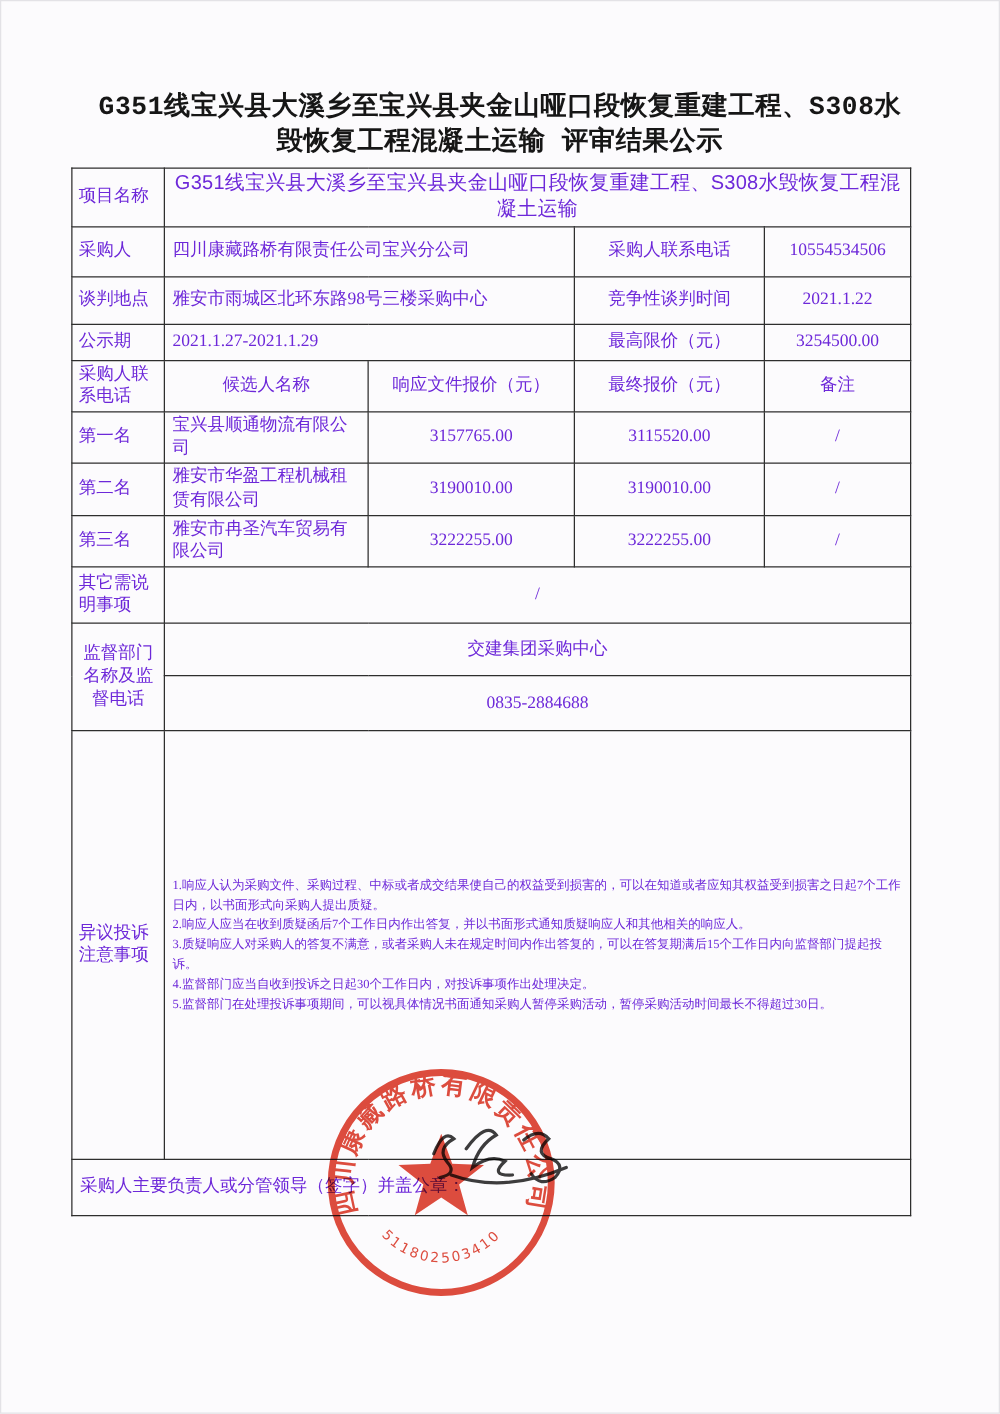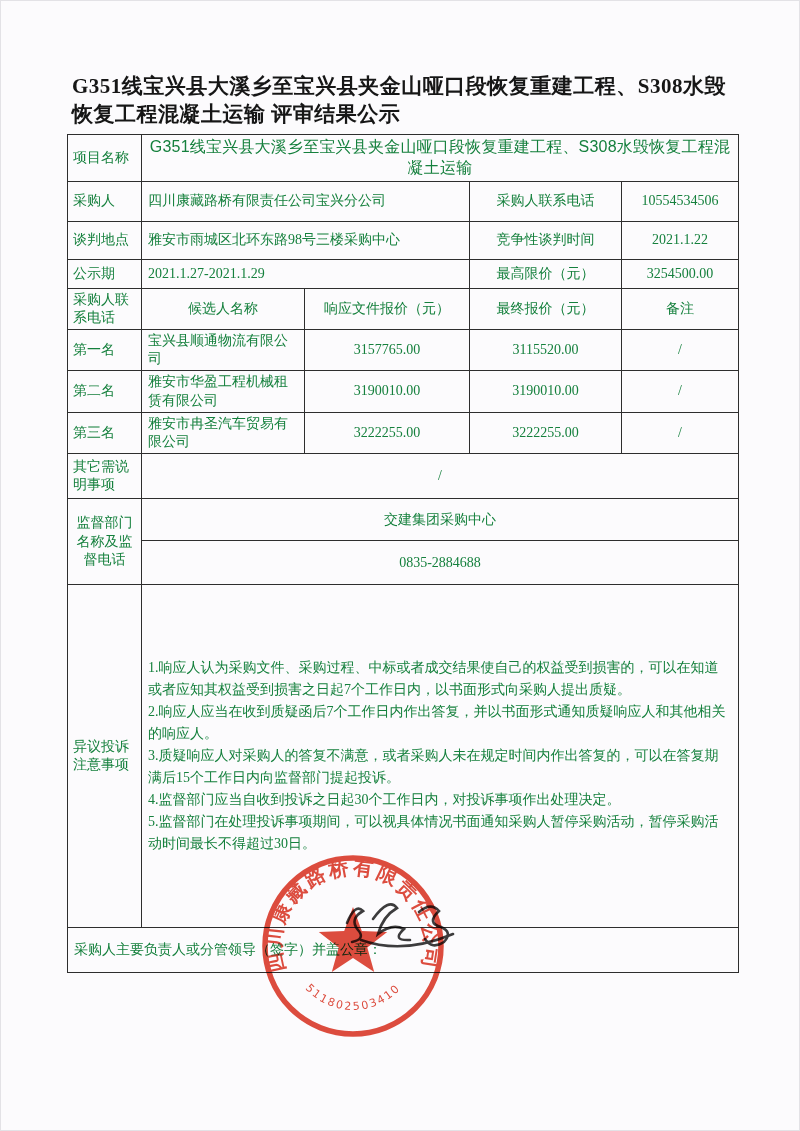--- a/index.html
+++ b/index.html
@@ -5,50 +5,50 @@
   html,body{margin:0;padding:0;}
   body{
     width:800px;height:1131px;position:relative;
     background:#fcfbfd;
     border:1px solid #e3e2e6;box-sizing:border-box;
     font-family:"Liberation Serif","DejaVu Serif",serif;
     color:#1c1c1c;
     overflow:hidden;
   }
   .title{
-    font-family:Liberation Serif, serif;
+    font-family:Liberation Mono, monospace;
     font-weight:bold;font-size:21px;line-height:1.32;
-    width:656px;margin:72px auto 0;
+    text-align:center;width:656px;margin:72px auto 0;
     letter-spacing:.5px;color:#161616;
   }
   table.doc{
-    position:absolute;left:66px;top:133px;width:671px;
+    position:absolute;left:56px;top:133px;width:671px;
     border-collapse:collapse;table-layout:fixed;
-    font-size:14px;color:#15803d;
+    font-size:14px;color:#6d28d9;
   }
   .doc th,.doc td{
     border:1.6px solid #2e2e2e;
     padding:2px 6px;font-weight:normal;vertical-align:middle;
     word-break:break-all;line-height:1.3;
   }
   .doc th.lbl{text-align:left;padding:2px 3px 2px 5px;}
   .doc th.lblc{text-align:center;padding:2px 2px;}
   .c{text-align:center;}
   .bold-cjk{
     font-family:"Liberation Sans","DejaVu Sans",sans-serif;
     font-weight:bold;font-size:16px;letter-spacing:.2px;
   }
   tr.r1{height:32px;} tr.r2{height:40px;} tr.r3{height:38px;}
   tr.r4{height:29px;} tr.r5{height:36px;} tr.r6{height:40px;}
   tr.r7{height:41px;} tr.r8{height:39px;} tr.r9{height:45px;}
   tr.r10{height:42px;} tr.r11{height:44px;} tr.r12{height:343px;}
   tr.r13{height:45px;}
   .objection-cell{padding:6px 9px;}
   .objection-cell .item{
-    font-size:14px;line-height:1.58;text-align:left;
+    font-size:10px;line-height:1.58;text-align:left;
   }
   .sig-label-cell{padding-left:8px;}
   .seal{
     position:absolute;left:252px;top:845px;width:200px;height:200px;
     mix-blend-mode:multiply;opacity:.9;pointer-events:none;
   }
   .signature{
     position:absolute;left:330px;top:888px;width:140px;height:70px;
     mix-blend-mode:multiply;opacity:.88;pointer-events:none;
   }

